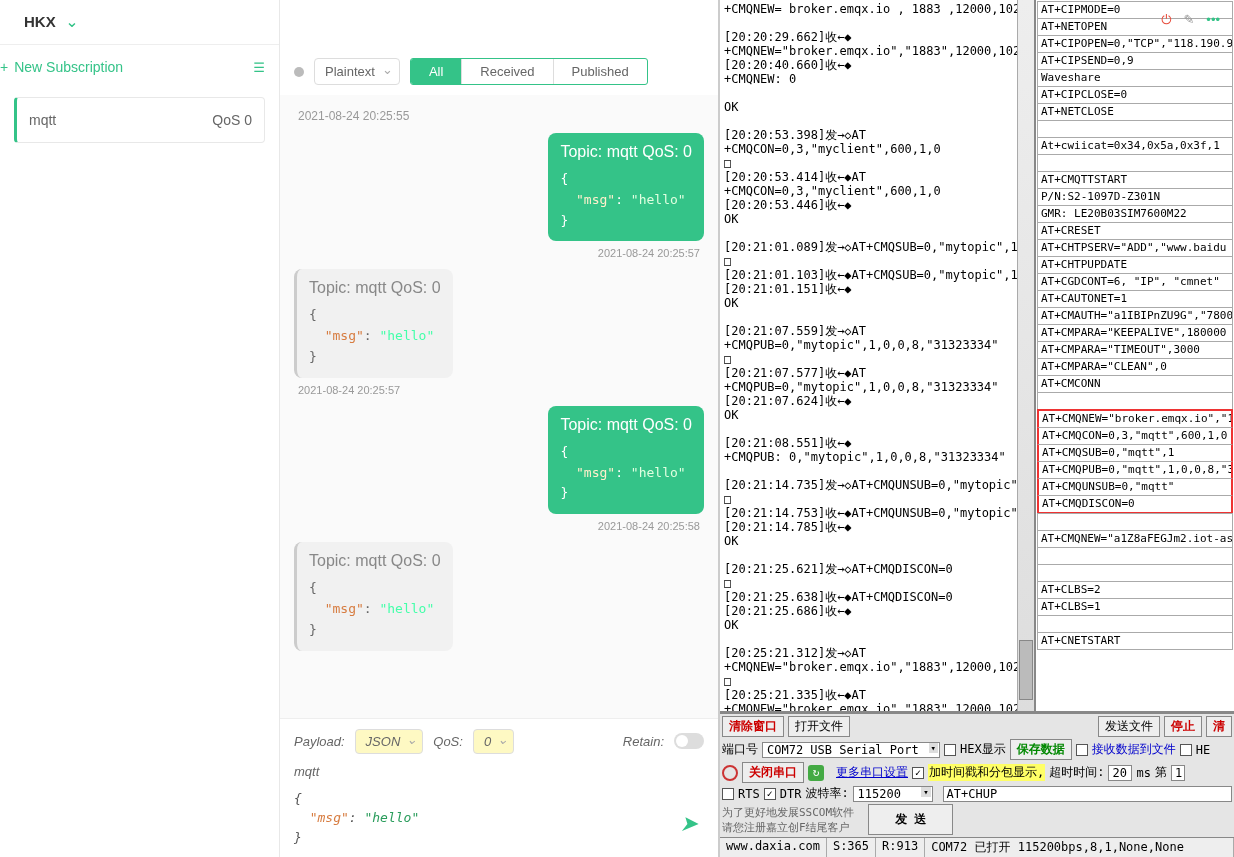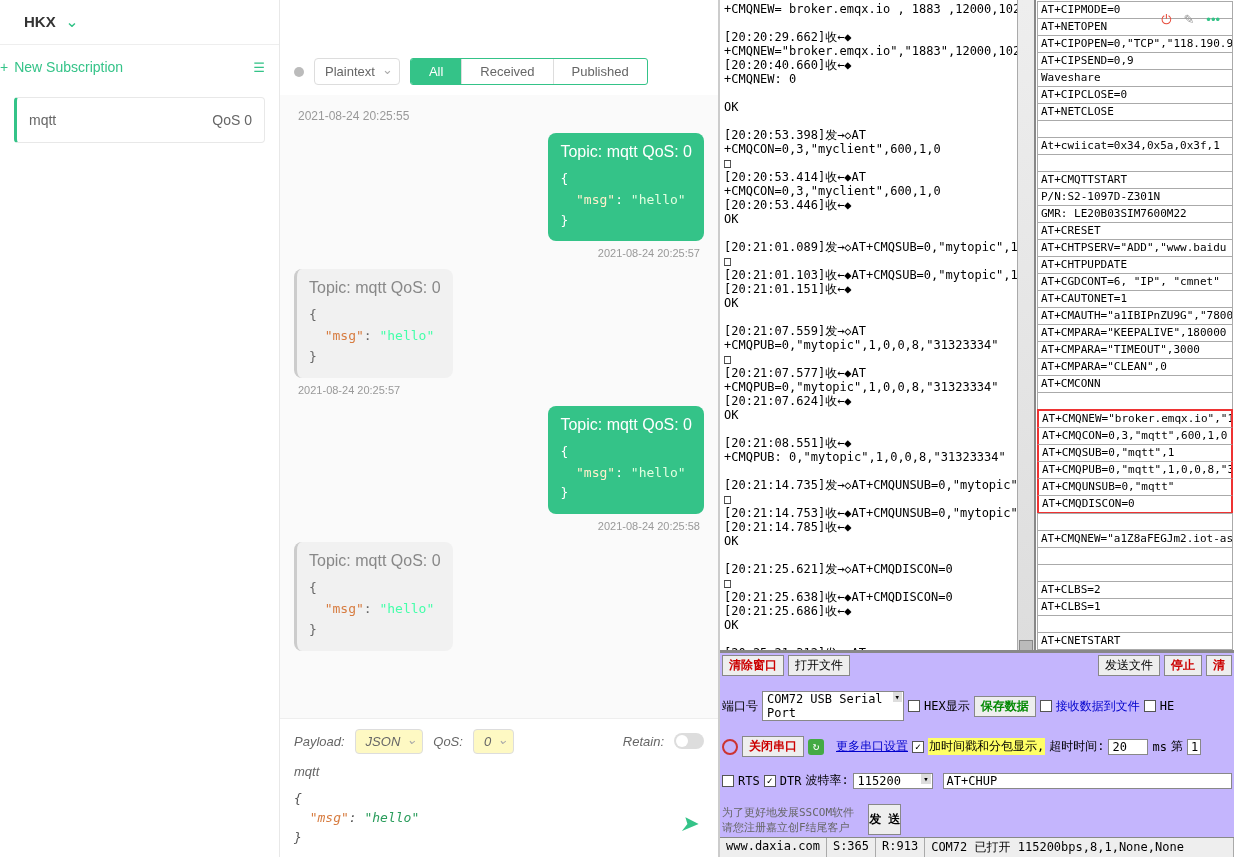--- a/index.html
+++ b/index.html
@@ -54,21 +54,21 @@
 .right-panel { flex: 1; display: flex; flex-direction: column; font-family: "SimSun", Consolas, monospace; font-size: 12px; }
 .rp-top { flex: 1; display: flex; overflow: hidden; border-bottom: 1px solid #888; }
 .terminal { flex: 1; overflow-y: auto; padding: 2px 4px; white-space: pre-wrap; line-height: 14px; position: relative; }
 .terminal::after { content:""; position:absolute; right:0; top:0; bottom:0; width:16px; background: linear-gradient(#eee,#ddd); border-left:1px solid #aaa; }
 .scrollthumb { position:absolute; right:1px; width:14px; height:60px; background:#bbb; top:640px; z-index:2; border:1px solid #888; }
 .cmd-list { width: 200px; border-left: 2px solid #888; overflow-y: auto; padding: 1px; }
 .cmd-item { border: 1px solid #aaa; padding: 1px 3px; margin-bottom: -1px; white-space: nowrap; overflow: hidden; font-size: 11px; line-height: 14px; }
 .cmd-hl-top { border-top: 2px solid #e33 !important; }
 .cmd-hl-bot { border-bottom: 2px solid #e33 !important; }
 .cmd-hl-side { border-left: 2px solid #e33 !important; border-right: 2px solid #e33 !important; }
-.rp-ctrl { border-top: 2px solid #888; padding: 2px; display: flex; flex-direction: column; gap: 15px; background: #c4b5fd; font-size: 12px; }
+.rp-ctrl { border-top: 2px solid #888; padding: 2px; display: flex; flex-direction: column; gap: 2px; background: #e5e5e5; font-size: 12px; }
 .ctrl-row { display: flex; align-items: center; gap: 4px; }
 .btn { border: 1px solid #888; background: #eee; padding: 1px 6px; font-size: 12px; }
 .btn-b { font-weight: bold; }
 .grn-btn { color: #080; border:1px solid #888; padding:1px 6px; background:#eee; font-weight:bold; }
 .red-txt { color: #c00; }
 .cb { width: 12px; height: 12px; border: 1px solid #555; display: inline-block; text-align: center; line-height: 10px; font-size: 10px; background:#fff; }
 .cb.checked::after { content: "✓"; color: #000; }
 .combo { border: 1px solid #888; background: #fff; padding: 0 14px 0 4px; position: relative; font-size: 12px; }
 .combo::after { content:"▾"; position:absolute; right:1px; top:0; background:#ddd; padding:0 2px; font-size:9px; }
 .txt-in { border: 1px solid #888; background:#fff; padding: 0 3px; font-size:12px; }
@@ -271,57 +271,57 @@
     <div class="ctrl-row">
       <span class="btn btn-b red-txt">清除窗口</span>
       <span class="btn">打开文件</span>
       <span style="flex:1"></span>
       <span class="btn">发送文件</span>
       <span class="btn btn-b red-txt">停止</span>
       <span class="btn btn-b red-txt">清</span>
     </div>
     <div class="ctrl-row">
       <span>端口号</span>
-      <span class="combo" style="width:142px">COM72 USB Serial Port</span>
+      <span class="combo" style="width:178px">COM72 USB Serial Port</span>
       <span class="cb"></span>
       <span>HEX显示</span>
       <span class="grn-btn">保存数据</span>
       <span class="cb"></span>
       <span style="color:#00c">接收数据到文件</span>
       <span class="cb"></span>
       <span>HE</span>
     </div>
     <div class="ctrl-row">
       <span class="circle-btn"></span>
       <span class="btn btn-b red-txt">关闭串口</span>
       <span class="refresh-ic">↻</span>
       <span style="margin-left:8px;color:#00c;text-decoration:underline">更多串口设置</span>
       <span class="cb checked"></span>
       <span class="yellow-hl">加时间戳和分包显示,</span>
       <span>超时时间:</span>
-      <span class="txt-in" style="width:40px">20</span>
+      <span class="txt-in" style="width:24px">20</span>
       <span>ms</span>
       <span>第</span>
       <span class="txt-in" style="width:14px">1</span>
     </div>
     <div class="ctrl-row">
       <span class="cb"></span>
         <span>RTS</span>
       <span class="cb checked"></span>
         <span>DTR</span>
       <span>波特率:</span>
       <span class="combo" style="width:80px">115200</span>
       <span class="txt-in" style="flex:1;margin-left:6px">AT+CHUP</span>
     </div>
     <div class="ctrl-row">
       <div style="font-size:11px;color:#666">
         <div>为了更好地发展SSCOM软件</div>
         <div>请您注册嘉立创F结尾客户</div>
       </div>
-      <span class="btn" style="padding:6px 0;margin-left:10px;font-weight:bold">发 送</span>
+      <span class="btn" style="padding:6px 26px;margin-left:10px;font-weight:bold">发 送</span>
     </div>
   </div>
   <div class="status-bar">
     <div>www.daxia.com</div>
     <div>S:365</div>
     <div>R:913</div>
     <div style="flex:1">COM72 已打开 115200bps,8,1,None,None</div>
   </div>
 </div>
 

